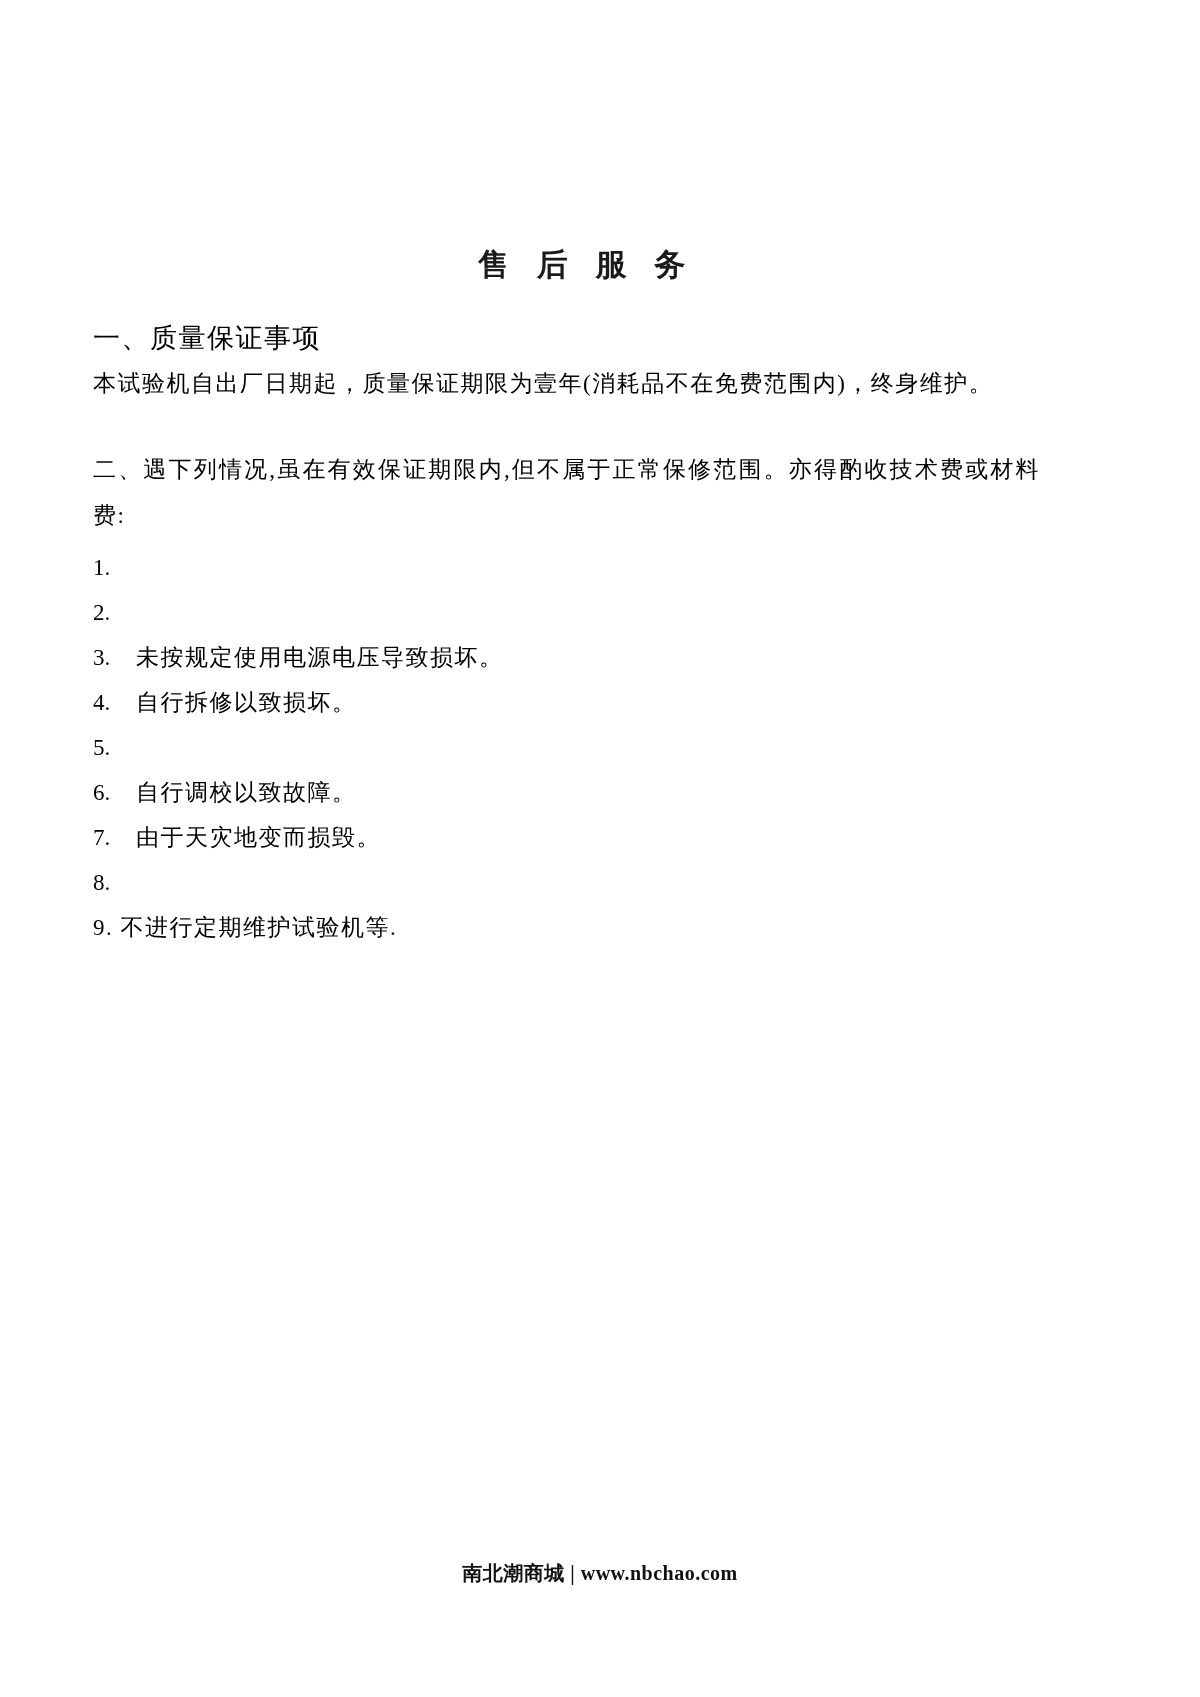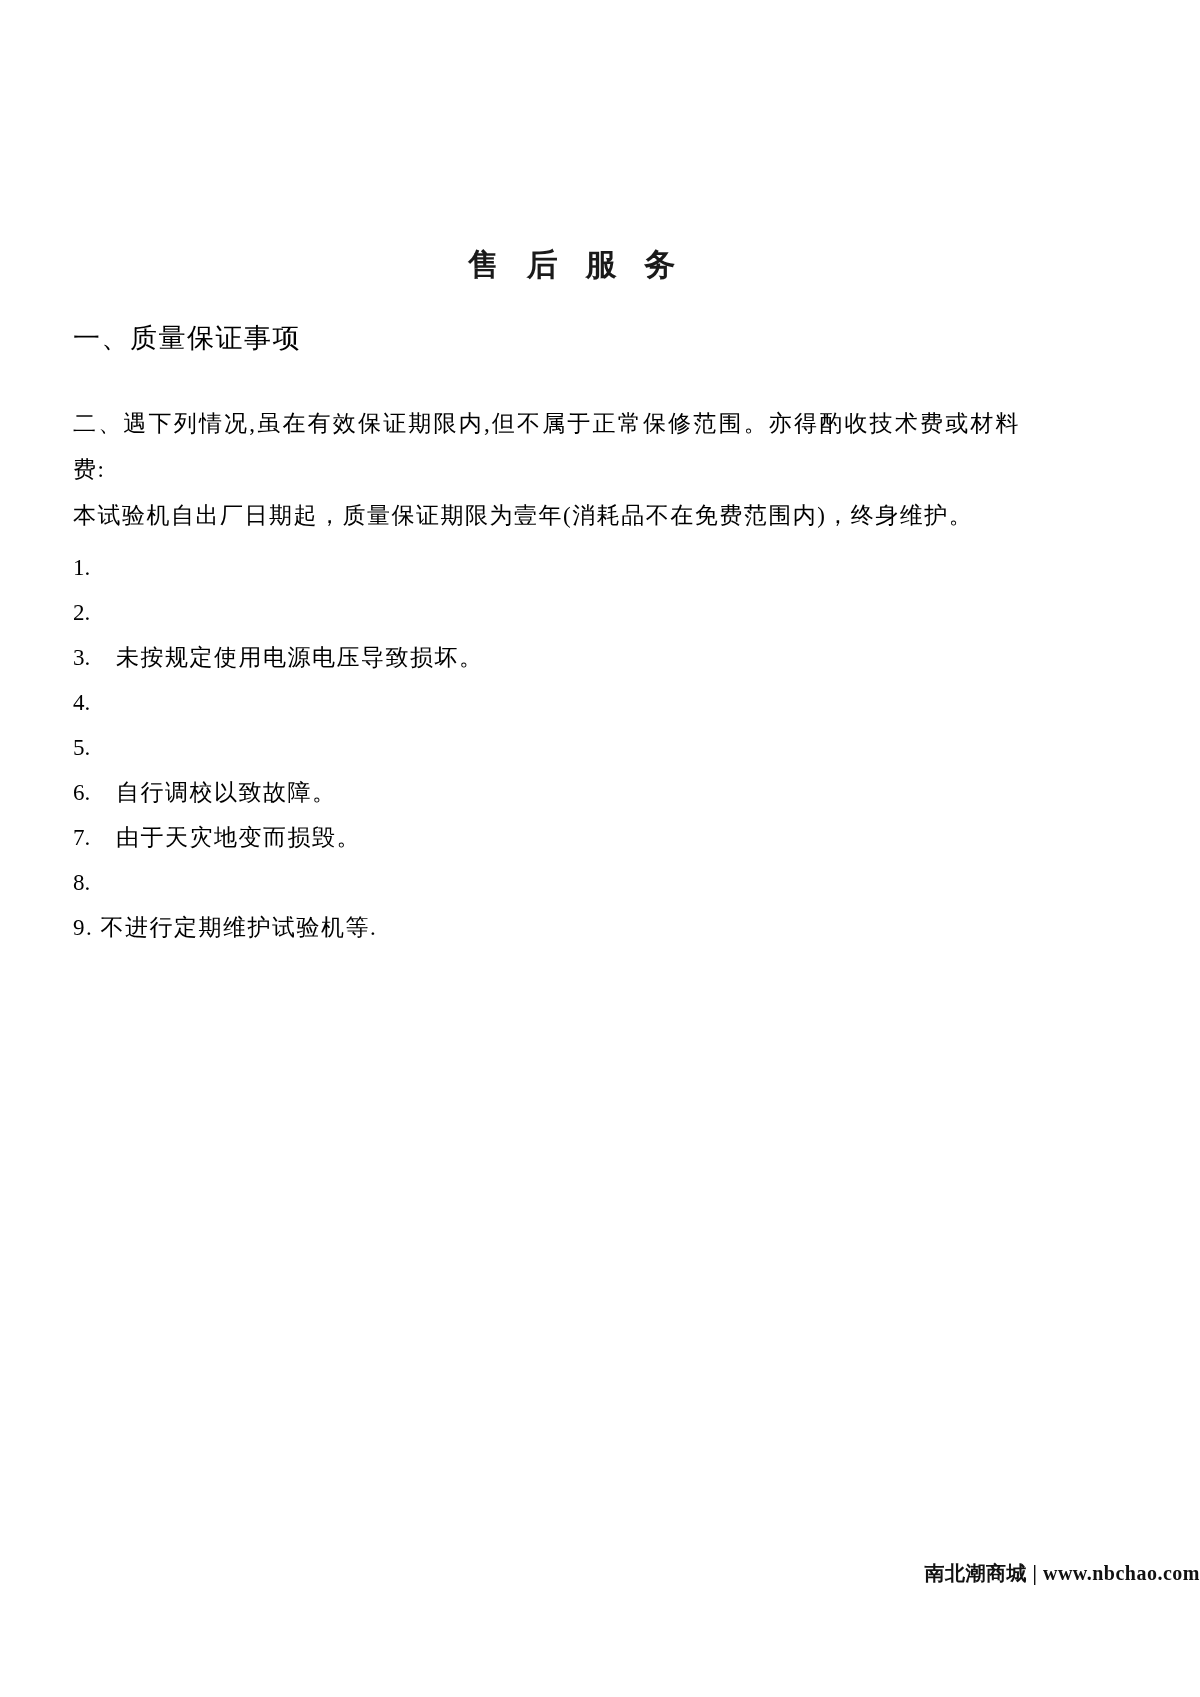--- a/index.html
+++ b/index.html
@@ -10,21 +10,21 @@
   .page {
     position: relative;
     width: 1200px;
     height: 1697px;
     background: #ffffff;
     color: #000000;
     font-family: "Liberation Serif", "DejaVu Serif", serif;
     overflow: hidden;
   }
   .content {
-    padding: 0 120px 0 73px;
+    padding: 0 120px 0 93px;
   }
   .doc-title {
     margin: 0;
     padding-top: 243px;
     text-align: center;
     font-size: 31px;
     font-weight: bold;
     letter-spacing: 10px;
     line-height: 44px;
     color: #1a1a1a;
@@ -66,54 +66,55 @@
     margin: 0;
     font-size: 23px;
     line-height: 45px;
     letter-spacing: 1.5px;
   }
   .page-footer {
     position: absolute;
     left: 0;
     right: 0;
     top: 1560px;
-    text-align: right;
+    text-align: center;
     font-size: 20px;
     font-weight: bold;
     letter-spacing: 0.5px;
     color: #111111;
   }
 </style>
 </head>
 <body>
 
 <div class="page">
   <div class="content">
 
     <h1 class="doc-title">售 后 服 务</h1>
 
     <p class="sec-heading">一、质量保证事项</p>
 
+    <p class="body-line">本试验机自出厂日期起，质量保证期限为壹年(消耗品不在免费范围内)，终身维护。</p>
+
     <p class="body-line para2">二、遇下列情况,虽在有效保证期限内,但不属于正常保修范围。亦得酌收技术费或材料费:</p>
-
-    <p class="body-line">本试验机自出厂日期起，质量保证期限为壹年(消耗品不在免费范围内)，终身维护。</p>
 
     <div class="num-list">
       <div class="num-item">
         <span class="num">1.</span>
       </div>
       <div class="num-item">
         <span class="num">2.</span>
       </div>
       <div class="num-item">
         <span class="num">3.</span>
         <span class="txt">未按规定使用电源电压导致损坏。</span>
       </div>
       <div class="num-item">
         <span class="num">4.</span>
+        <span class="txt">自行拆修以致损坏。</span>
       </div>
       <div class="num-item">
         <span class="num">5.</span>
       </div>
       <div class="num-item">
         <span class="num">6.</span>
         <span class="txt">自行调校以致故障。</span>
       </div>
       <div class="num-item">
         <span class="num">7.</span>

